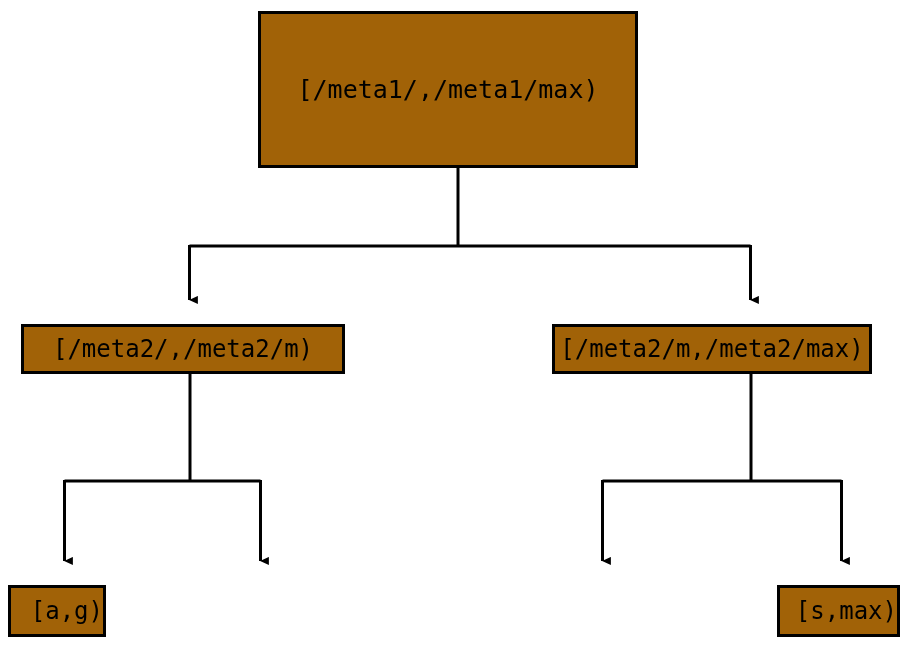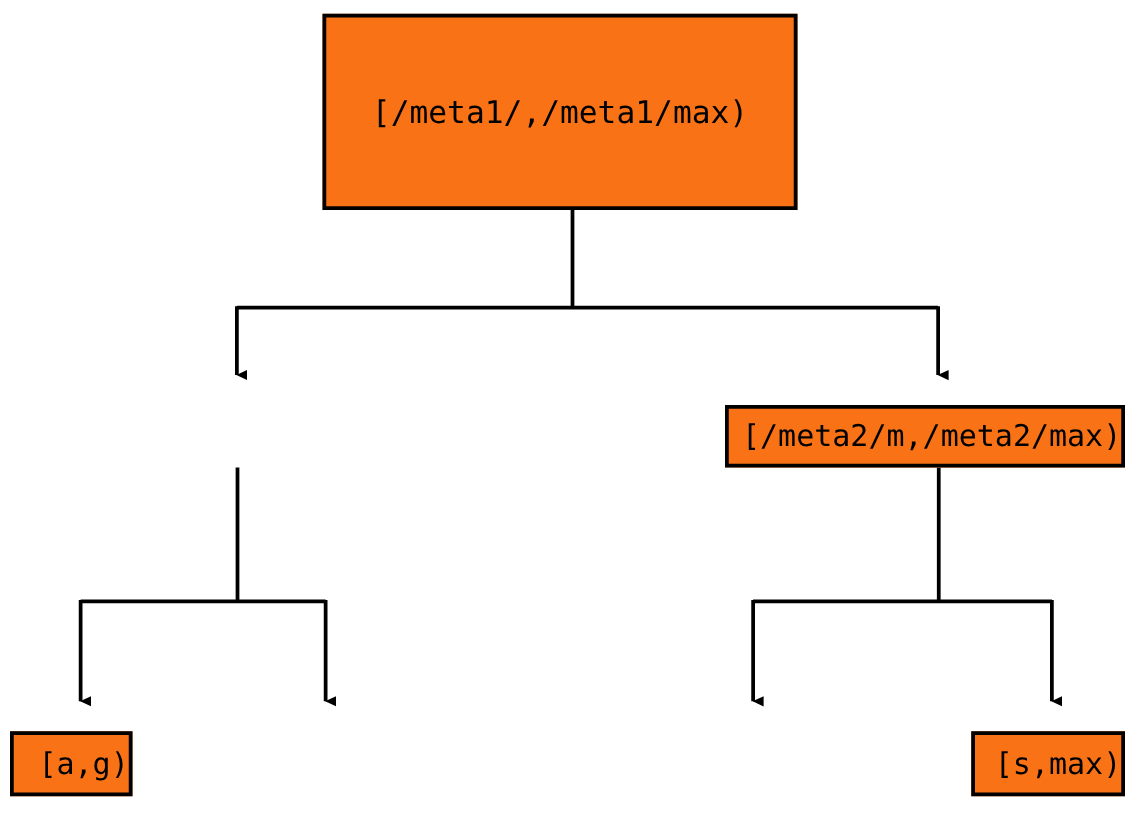--- a/index.html
+++ b/index.html
@@ -23,21 +23,21 @@
     left: 0;
     top: 0;
     width: 912px;
     height: 652px;
     display: block;
   }
   .node-box {
     position: absolute;
     box-sizing: border-box;
     border: 3px solid #000000;
-    background: #f97316;
+    background: #a16207;
     display: flex;
     align-items: center;
     justify-content: center;
     text-align: center;
   }
   .node-label {
     font-family: "DejaVu Sans Mono", "Liberation Mono", monospace;
     color: #000000;
     white-space: pre;
     letter-spacing: 0px;
@@ -53,25 +53,24 @@
     font-size: 25px;
   }
   
   #node-meta2-low {
     left: 21px;
     top: 324px;
     width: 324px;
     height: 50px;
   }
   #node-meta2-high {
-    left: 580px;
+    left: 552px;
     top: 324px;
     width: 320px;
     height: 50px;
-    justify-content: flex-end;
   }
   #node-meta2-low .node-label,
   #node-meta2-high .node-label {
     font-size: 24px;
   }
   
   .leaf-box {
     top: 585px;
     height: 52px;
     justify-content: flex-end;
@@ -118,20 +117,23 @@
 
     <path d="M 602.5,480 L 602.5,561" stroke="#000000" stroke-width="3" fill="none" marker-end="url(#arrowhead)"></path>
 
     <path d="M 841.5,480 L 841.5,561" stroke="#000000" stroke-width="3" fill="none" marker-end="url(#arrowhead)"></path>
   </svg>
 
   <div class="node-box" id="node-root">
     <span class="node-label">[/meta1/,/meta1/max)</span>
   </div>
 
+  <div class="node-box" id="node-meta2-low">
+    <span class="node-label">[/meta2/,/meta2/m)</span>
+  </div>
 
   <div class="node-box" id="node-meta2-high">
     <span class="node-label">[/meta2/m,/meta2/max)</span>
   </div>
 
   <div class="node-box leaf-box" id="node-leaf-ag">
     <span class="node-label">[a,g)</span>
   </div>
 
 

